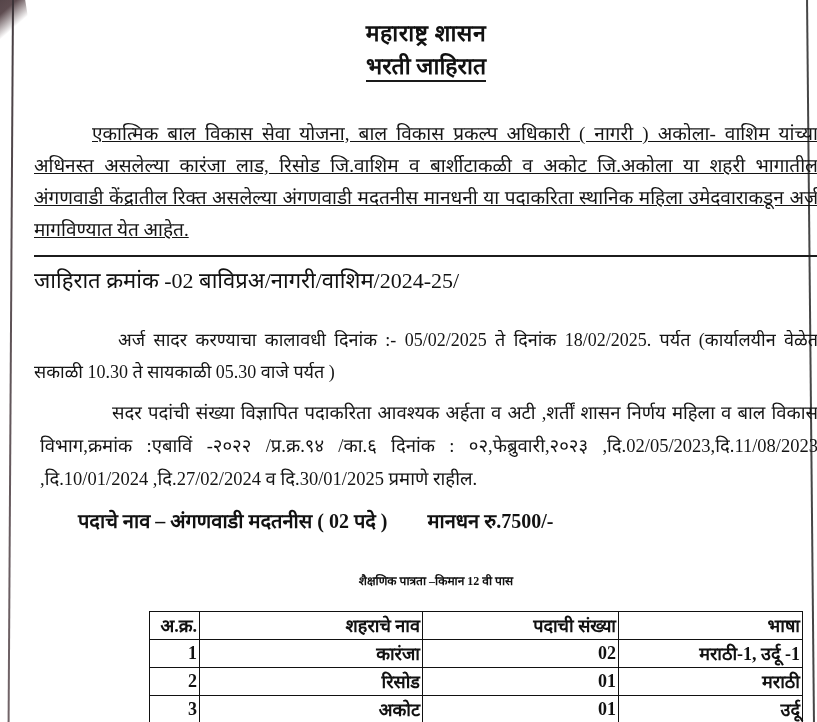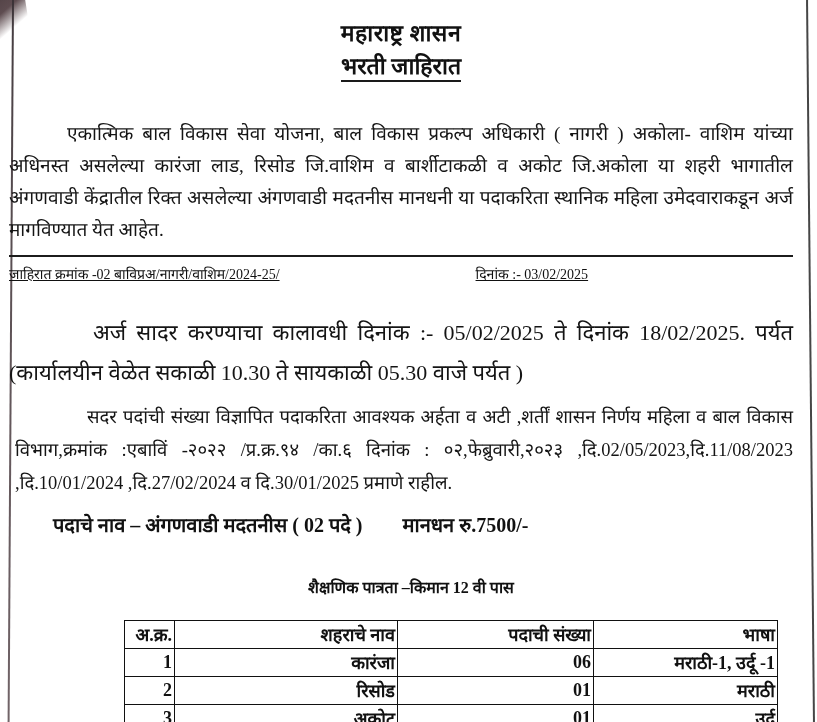--- a/index.html
+++ b/index.html
@@ -46,21 +46,21 @@
     height: 740px;
     background: #2c2c2c;
     transform: skewX(0.55deg);
     transform-origin: top left;
     opacity: 0.88;
   }
 
   
   .doc {
     position: absolute;
-    left: 9px;
+    left: 34px;
     top: 0;
     width: 784px;
     height: 722px;
   }
 
   .title-block {
     text-align: center;
     margin-top: 18px;
   }
   .title-main {
@@ -84,43 +84,43 @@
     font-size: 19px;
     line-height: 1.68;
     text-align: justify;
     text-justify: inter-word;
     margin: 0;
     color: #141414;
   }
   #intro-paragraph {
     margin-top: 36px;
     text-indent: 58px;
+    text-decoration: underline;
   }
 
   .divider {
     height: 0;
     border-top: 2px solid #1c1c1c;
     margin-top: 9px;
     width: 784px;
   }
 
   .ref-row {
     display: flex;
-    align-items: center;
+    align-items: flex-end;
     margin-top: 7px;
-    font-size: 14px;
-    text-decoration: underline;
+    font-size: 22px;
   }
   .ref-number { flex: 0 0 auto; }
   .ref-date { margin-left: 196px; }
 
   #application-period {
     margin-top: 30px;
     text-indent: 84px;
-    font-size: 22px;
+    font-size: 18px;
     line-height: 1.82;
   }
 
   #gr-paragraph {
     margin-top: 8px;
     text-indent: 72px;
     font-size: 18.5px;
     line-height: 1.78;
     margin-left: 6px;
   }
@@ -129,21 +129,21 @@
     margin-top: 11px;
     font-size: 20px;
     font-weight: bold;
     padding-left: 44px;
   }
   .post-row .honorarium { margin-left: 40px; margin-top: 37px; }
 
   .qualification {
     margin-top: 38px;
     text-align: center;
-    font-size: 16px;
+    font-size: 12px;
     font-weight: bold;
     padding-left: 20px;
   }
 
   
   .table-wrap {
     margin-top: 22px;
     padding-left: 115px;
   }
   table.posts {
@@ -181,21 +181,20 @@
       <div class="title-main">महाराष्ट्र शासन</div>
       <div class="title-sub"><span>भरती जाहिरात</span></div>
     </div>
 
     <p class="para" id="intro-paragraph">एकात्मिक बाल विकास सेवा योजना, बाल विकास प्रकल्प अधिकारी ( नागरी ) अकोला- वाशिम यांच्या अधिनस्त असलेल्या कारंजा लाड, रिसोड जि.वाशिम व बार्शीटाकळी व अकोट जि.अकोला या शहरी भागातील अंगणवाडी केंद्रातील रिक्त असलेल्या  अंगणवाडी मदतनीस मानधनी या पदाकरिता स्थानिक महिला उमेदवाराकडून अर्ज मागविण्यात येत आहेत.</p>
 
     <div class="divider"></div>
 
     <div class="ref-row">
       <span class="ref-number">जाहिरात क्रमांक -02 बाविप्रअ/नागरी/वाशिम/2024-25/</span>
-      <span class="ref-date">दिनांक :- 03/02/2025</span>
     </div>
 
     <p class="para" id="application-period">अर्ज सादर करण्याचा कालावधी   दिनांक :- 05/02/2025  ते  दिनांक 18/02/2025. पर्यत (कार्यालयीन वेळेत सकाळी 10.30  ते सायकाळी 05.30 वाजे पर्यत  )</p>
 
     <p class="para" id="gr-paragraph">सदर पदांची संख्या विज्ञापित पदाकरिता आवश्यक अर्हता व अटी ,शर्तीं शासन निर्णय महिला व बाल विकास विभाग,क्रमांक :एबाविं -२०२२ /प्र.क्र.९४ /का.६ दिनांक : ०२,फेब्रुवारी,२०२३ ,दि.02/05/2023,दि.11/08/2023 ,दि.10/01/2024 ,दि.27/02/2024 व दि.30/01/2025 प्रमाणे राहील.</p>
 
     <div class="post-row">
       <span>पदाचे नाव – अंगणवाडी मदतनीस (  02  पदे )</span><span class="honorarium">मानधन रु.7500/-</span>
     </div>
 
@@ -214,21 +213,21 @@
             <th>अ.क्र.</th>
             <th>शहराचे नाव</th>
             <th>पदाची संख्या</th>
             <th>भाषा</th>
           </tr>
         </thead>
         <tbody>
           <tr>
             <td>1</td>
             <td>कारंजा</td>
-            <td>06</td>
+            <td>02</td>
             <td>मराठी-1, उर्दू -1</td>
           </tr>
           <tr>
             <td>2</td>
             <td>रिसोड</td>
             <td>01</td>
             <td>मराठी</td>
           </tr>
           <tr>
             <td>3</td>

